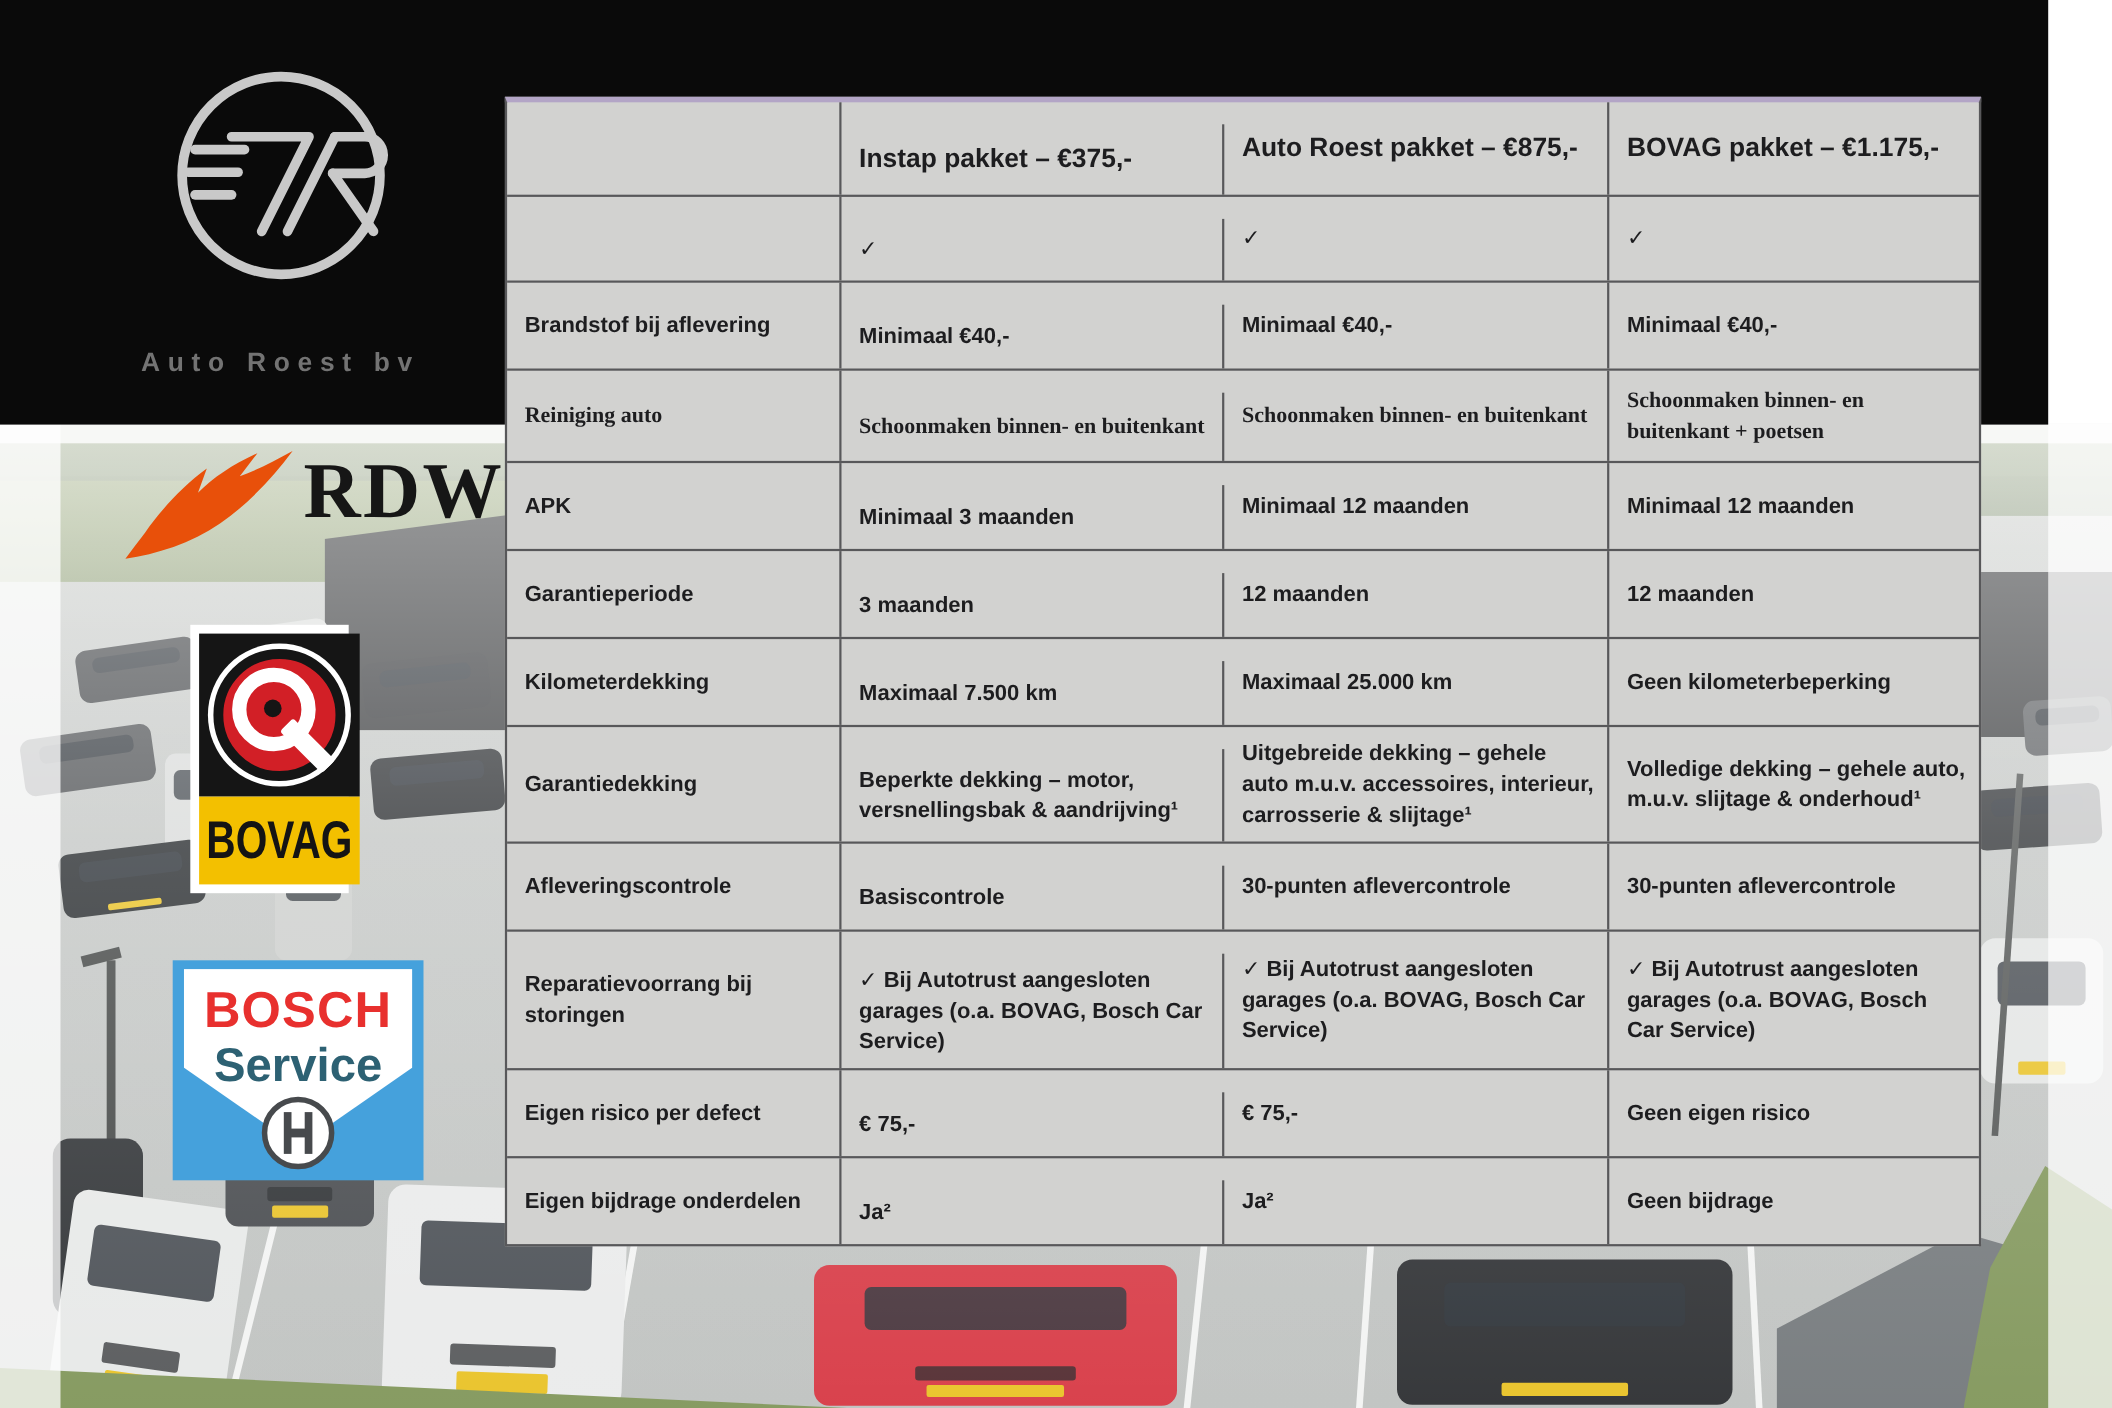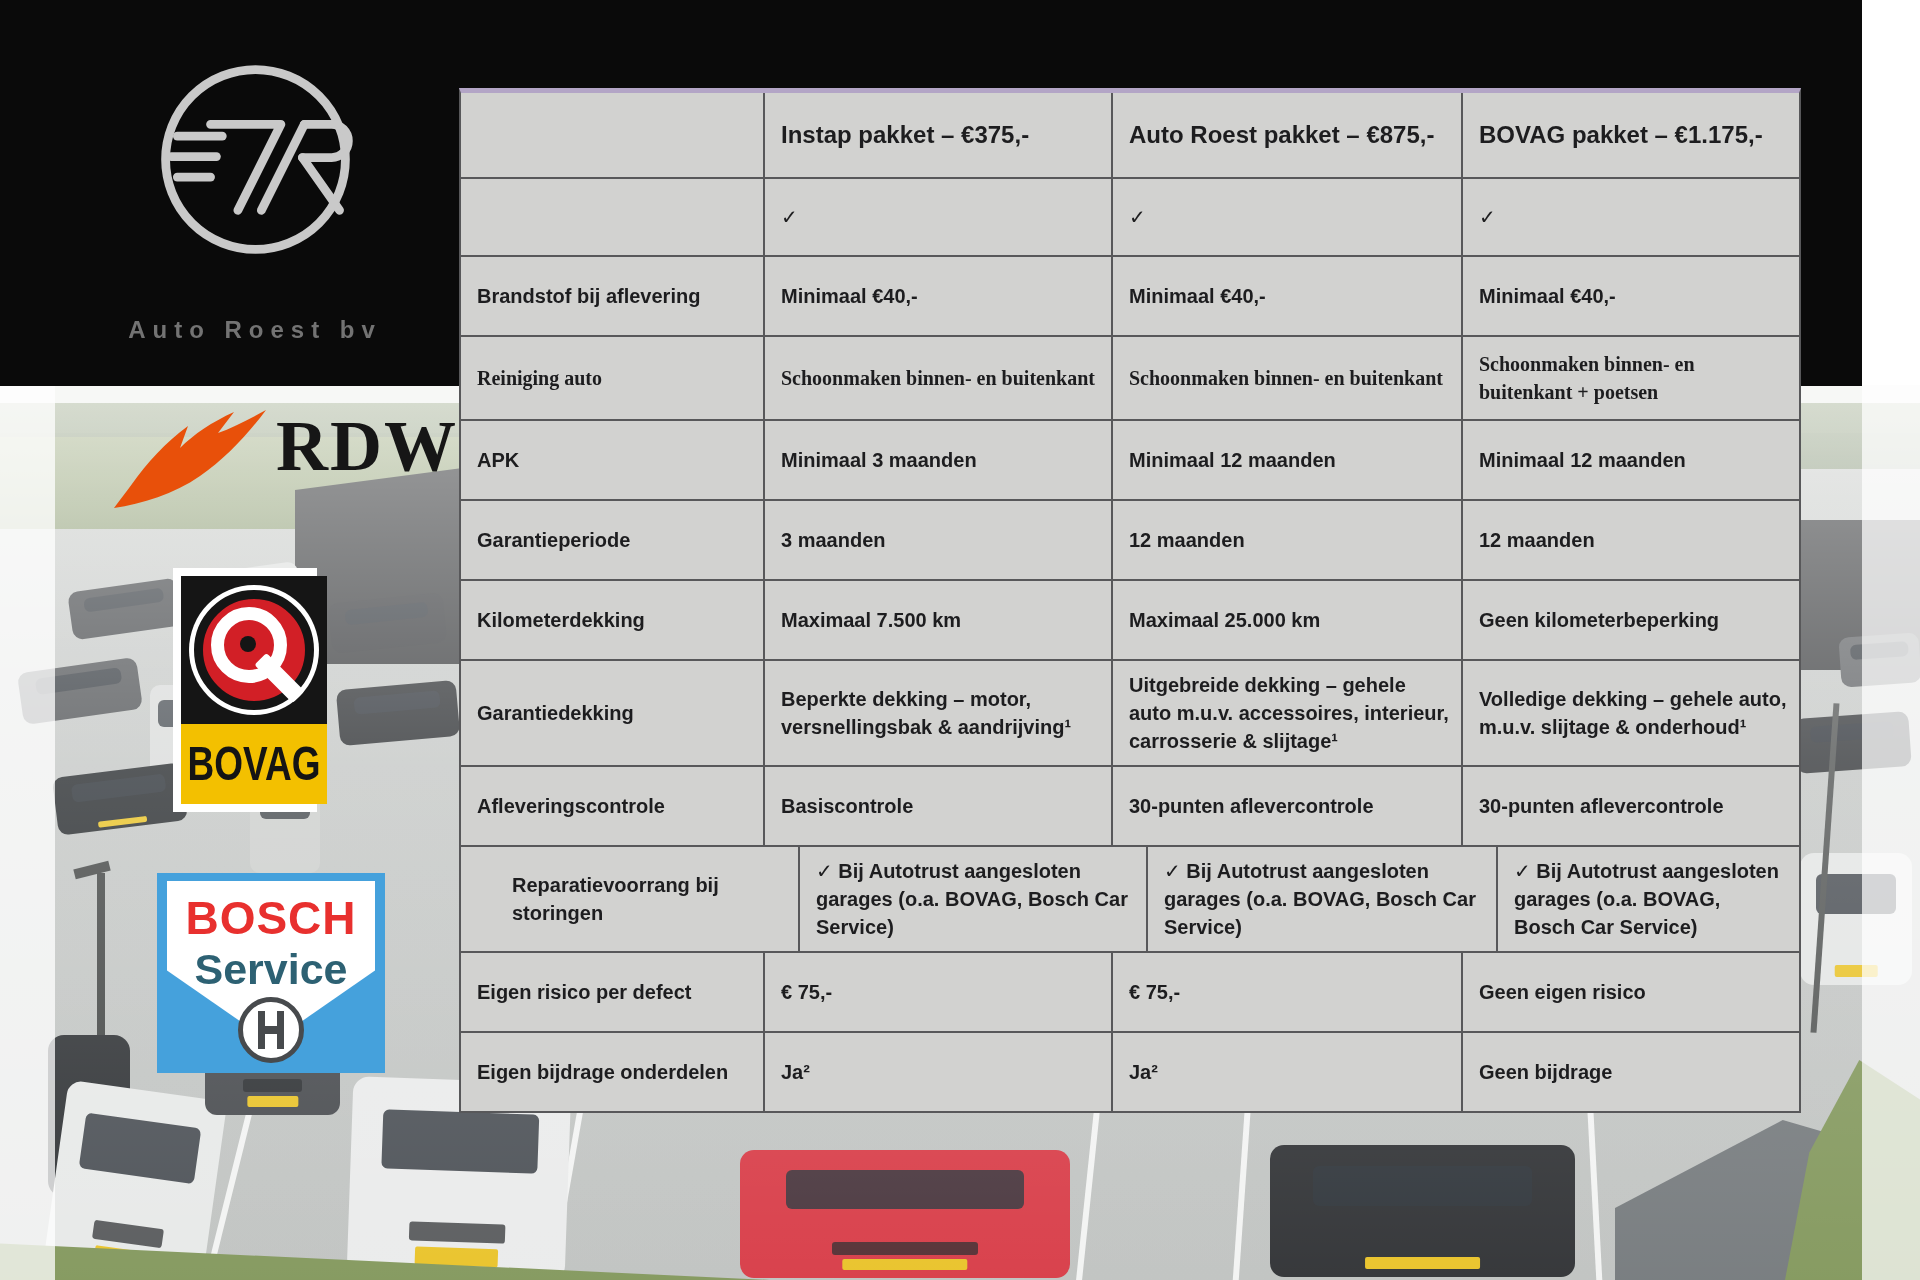--- a/index.html
+++ b/index.html
@@ -82,30 +82,30 @@
   .ctable{position:absolute;left:459px;top:88px;width:1342px;z-index:10;box-sizing:border-box;
           background:var(--table_bg,#d2d2d0);
           border:2px solid var(--table_grid,#58585a);border-top:5px solid var(--table_top_accent,#b3a5c6);
           color:var(--table_text,#1d1d1f);}
   .trow{display:flex;border-bottom:2px solid var(--table_grid,#58585a);}
   .trow:last-child{border-bottom:none;}
   .cell{box-sizing:border-box;display:flex;align-items:center;padding:10px 12px 10px 16px;
         font-weight:bold;line-height:1.4;border-right:2px solid var(--table_grid,#58585a);}
   .cell.last{border-right:none;}
   .c0{width:304px;font-size:20px;}
-  .c1{width:348px;font-size:20px;}
+  .c1{width:348px;font-size:20px;margin-top:20px;}
   .c2{width:350px;font-size:20px;}
   .c3{width:320px;font-size:20px;flex:1;}
   .thead{min-height:84px;}
   .thead .cell{font-size:24px;}
   .trow.body{min-height:78px;}
   .trow.r0{min-height:76px;}
   .trow.r2{min-height:82px;font-family:Liberation Serif, serif;}
   .trow.r7{min-height:92px;}
-  .trow.r9{min-height:96px;padding-left:35px;}
+  .trow.r9{min-height:96px;}
   .trow.r12{min-height:72px;}
 </style>
 </head>
 <body>
 
 <div class="canvas">
 
   <div class="scene">
     <div class="sky"></div>
     <div class="treeline"></div>

